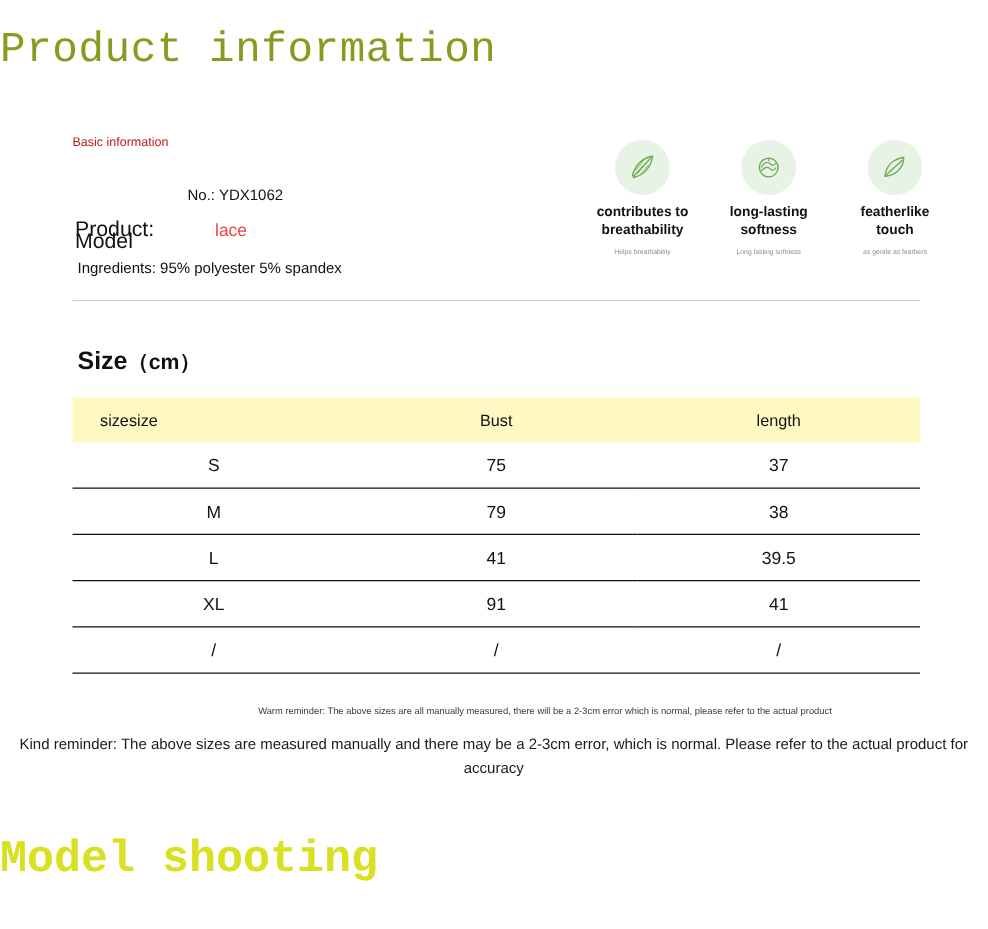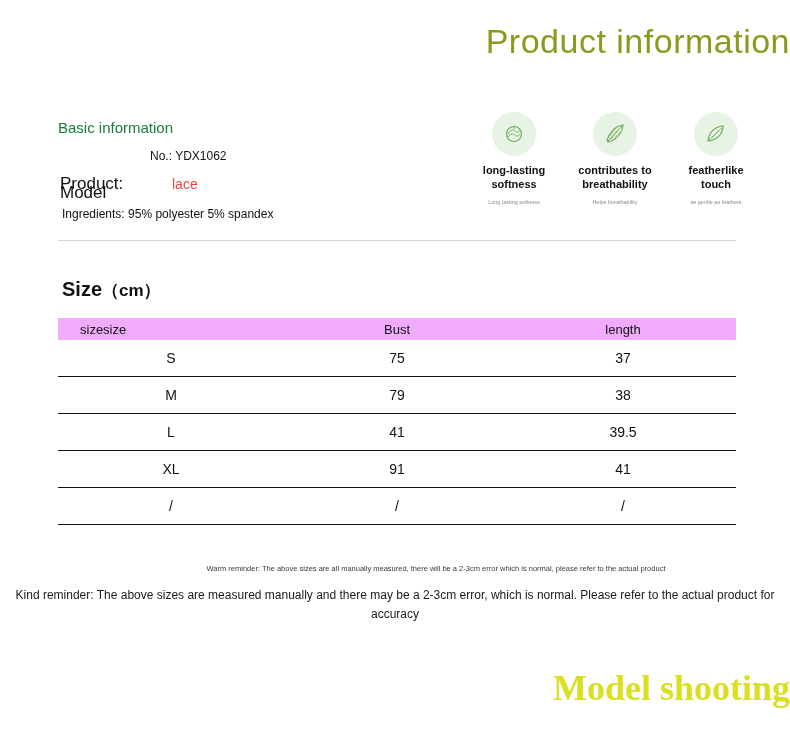--- a/index.html
+++ b/index.html
@@ -15,36 +15,35 @@
     color: #1a1a1a;
     overflow: hidden;
   }
 
   
   .page-title {
     position: absolute;
     top: 22px;
     left: 0;
     width: 790px;
-    text-align: right;
-    font-family: Liberation Sans, sans-serif;
+    text-align: left;
+    font-family: Liberation Mono, monospace;
     font-size: 34px;
     font-weight: 400;
     color: #8a9a1e;
     letter-spacing: 0.5px;
   }
 
   
   .basic-label {
     position: absolute;
     top: 109px;
     left: 58px;
-    font-size: 15px;
-    color: #15803d;
-    margin-top: 10px;
+    font-size: 10px;
+    color: #b91c1c;
   }
 
   .spec-model-label {
     position: absolute;
     top: 146px;
     left: 60px;
     font-size: 17px;
     color: #111;
     margin-top: 37px;
   }
@@ -144,22 +143,22 @@
   
   .size-table {
     position: absolute;
     top: 318px;
     left: 58px;
     width: 678px;
     border-collapse: collapse;
     table-layout: fixed;
   }
   .size-table thead th {
-    background: #f0abfc;
-    height: 22px;
+    background: #fef9c3;
+    height: 36px;
     font-size: 13px;
     font-weight: normal;
     color: #111;
     text-align: center;
     padding: 0;
   }
   .size-table thead th:first-child { text-align: left; padding-left: 22px; }
   .size-table tbody td {
     height: 36px;
     font-size: 14px;
@@ -193,69 +192,69 @@
     line-height: 1.6;
     color: #1a1a1a;
   }
 
   
   .model-shooting {
     position: absolute;
     top: 667px;
     left: 0;
     width: 790px;
-    text-align: right;
-    font-family: Liberation Serif, serif;
+    text-align: left;
+    font-family: Liberation Mono, monospace;
     font-size: 36px;
     font-weight: bold;
     color: #d9e021;
   }
 </style>
 </head>
 <body>
 
 <div class="page-title">Product information</div>
 
 <div class="basic-label">Basic information</div>
 <div class="spec-model-label">Model</div>
 <div class="spec-model-value">No.: YDX1062</div>
 <div class="spec-fabric-label">Product:</div>
 <div class="spec-fabric-value">lace</div>
 <div class="spec-ingredients">Ingredients: 95% polyester 5% spandex</div>
 
 <div class="features">
+
+  <div class="feature">
+    <div class="feature-circle">
+      <svg width="26" height="26" viewBox="0 0 26 26">
+        <path d="M21 4 C14 5 8 10 5 19 L6 21 C14 19 20 13 21 4 Z" fill="none" stroke="#6aa84f" stroke-width="1.1"></path>
+        <path d="M6 20 L20 5" fill="none" stroke="#6aa84f" stroke-width="1"></path>
+        <path d="M9 18 L16 9 M11 19 L18 11 M8 15 L14 7" fill="none" stroke="#6aa84f" stroke-width="0.7"></path>
+      </svg>
+    </div>
+    <div class="feature-title">contributes to breathability</div>
+    <div class="feature-sub">Helps breathability</div>
+  </div>
 
   <div class="feature">
     <div class="feature-circle">
       <svg width="26" height="26" viewBox="0 0 26 26">
         <circle cx="13" cy="13" r="7.5" fill="none" stroke="#6aa84f" stroke-width="1.1"></circle>
         <path d="M7 13 C9 9 12 8 14 10 C16 12 18 11 19 9" fill="none" stroke="#6aa84f" stroke-width="0.9"></path>
         <path d="M7 16 C9 13 12 12 14 14 C16 16 18 15 19 13" fill="none" stroke="#6aa84f" stroke-width="0.9"></path>
         <path d="M13 5.5 L13 8" fill="none" stroke="#6aa84f" stroke-width="0.9"></path>
       </svg>
     </div>
     <div class="feature-title">long-lasting softness</div>
     <div class="feature-sub">Long lasting softness</div>
   </div>
 
   <div class="feature">
     <div class="feature-circle">
       <svg width="26" height="26" viewBox="0 0 26 26">
-        <path d="M21 4 C14 5 8 10 5 19 L6 21 C14 19 20 13 21 4 Z" fill="none" stroke="#6aa84f" stroke-width="1.1"></path>
-        <path d="M6 20 L20 5" fill="none" stroke="#6aa84f" stroke-width="1"></path>
-        <path d="M9 18 L16 9 M11 19 L18 11 M8 15 L14 7" fill="none" stroke="#6aa84f" stroke-width="0.7"></path>
-      </svg>
-    </div>
-    <div class="feature-title">contributes to breathability</div>
-    <div class="feature-sub">Helps breathability</div>
-  </div>
-
-  <div class="feature">
-    <div class="feature-circle">
-      <svg width="26" height="26" viewBox="0 0 26 26">
         <path d="M20 5 C12 6 6 11 5 20 C14 19 20 13 20 5 Z" fill="none" stroke="#6aa84f" stroke-width="1.1"></path>
         <path d="M6 19 C10 15 15 11 19 7" fill="none" stroke="#6aa84f" stroke-width="0.9"></path>
         <path d="M9 17 C11 14 13 12 16 10" fill="none" stroke="#6aa84f" stroke-width="0.6"></path>
       </svg>
     </div>
     <div class="feature-title">featherlike touch</div>
     <div class="feature-sub">as gentle as feathers</div>
   </div>
 
 </div>

